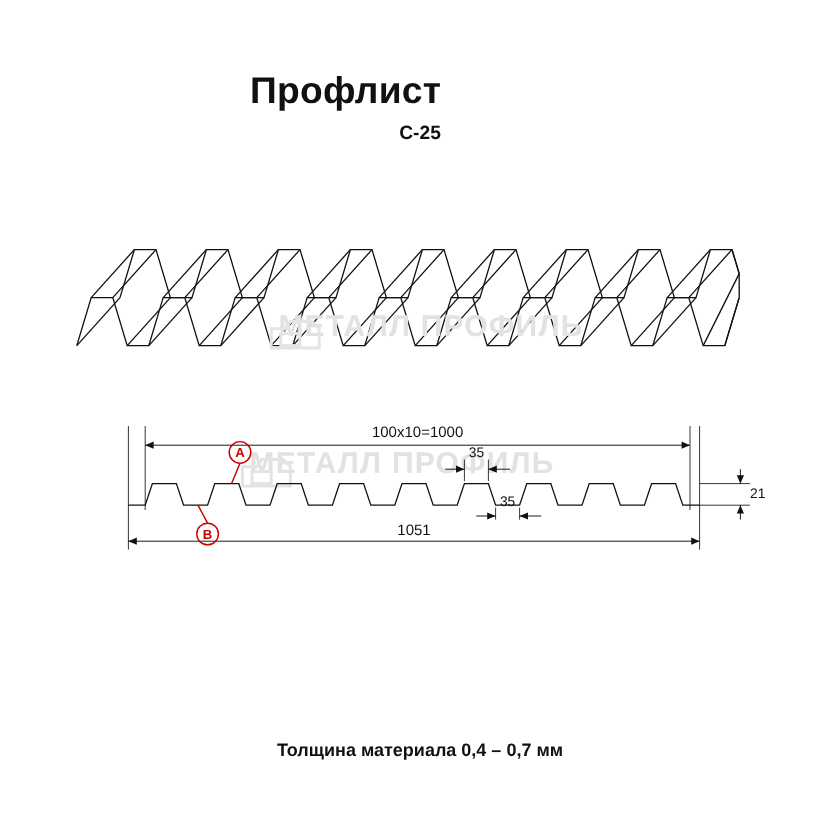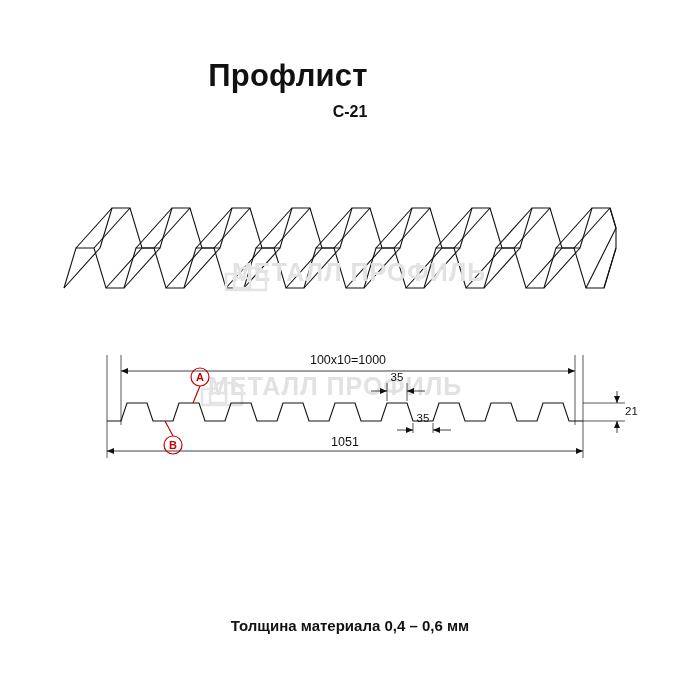--- a/index.html
+++ b/index.html
@@ -88,21 +88,21 @@
   .red-t { fill: #cc0000; font-size: 11px; font-weight: bold; font-family: "Liberation Sans", sans-serif; }
   .dtxt { fill: #111111; font-size: 12.5px; font-family: "Liberation Sans", sans-serif; }
   .dtxt-s { fill: #111111; font-size: 11.5px; font-family: "Liberation Sans", sans-serif; }
 </style>
 </head>
 <body>
 
 <div class="page">
 
   <div class="title">Профлист</div>
-  <div class="subtitle">С-21</div>
+  <div class="subtitle">С-25</div>
 
   <div class="iso-wrap">
     <svg width="580" height="180" viewBox="0 0 580 180">
       <g class="ln">
 
         <path d="M40 108 L52 68 L70 68 L82 108 L100 108 L112 68 L130 68 L142 108 L160 108 L172 68 L190 68 L202 108 L220 108 L232 68 L250 68 L262 108 L280 108 L292 68 L310 68 L322 108 L340 108 L352 68 L370 68 L382 108 L400 108 L412 68 L430 68 L442 108 L460 108 L472 68 L490 68 L502 108 L520 108 L532 68 L550 68 L556 88"></path>
 
         <path d="M4 148 L16 108 L34 108 L46 148 L64 148 L76 108 L94 108 L106 148 L124 148 L136 108 L154 108 L166 148 L184 148 L196 108 L214 108 L226 148 L244 148 L256 108 L274 108 L286 148 L304 148 L316 108 L334 108 L346 148 L364 148 L376 108 L394 108 L406 148 L424 148 L436 108 L454 108 L466 148 L484 148 L496 108 L514 108 L526 148 L544 148 L556 108"></path>
 
         <path d="M40 108 L4 148"></path>
@@ -245,15 +245,15 @@
 
       <g>
         <circle class="red" cx="118" cy="112" r="9"></circle>
         <path class="red" d="M118 103 L110 88"></path>
         <text class="red-t" x="118" y="116" text-anchor="middle">B</text>
       </g>
 
     </svg>
   </div>
 
-  <div class="footer">Толщина материала 0,4 – 0,6 мм</div>
+  <div class="footer">Толщина материала 0,4 – 0,7 мм</div>
 
 </div>
 
 </body></html>

